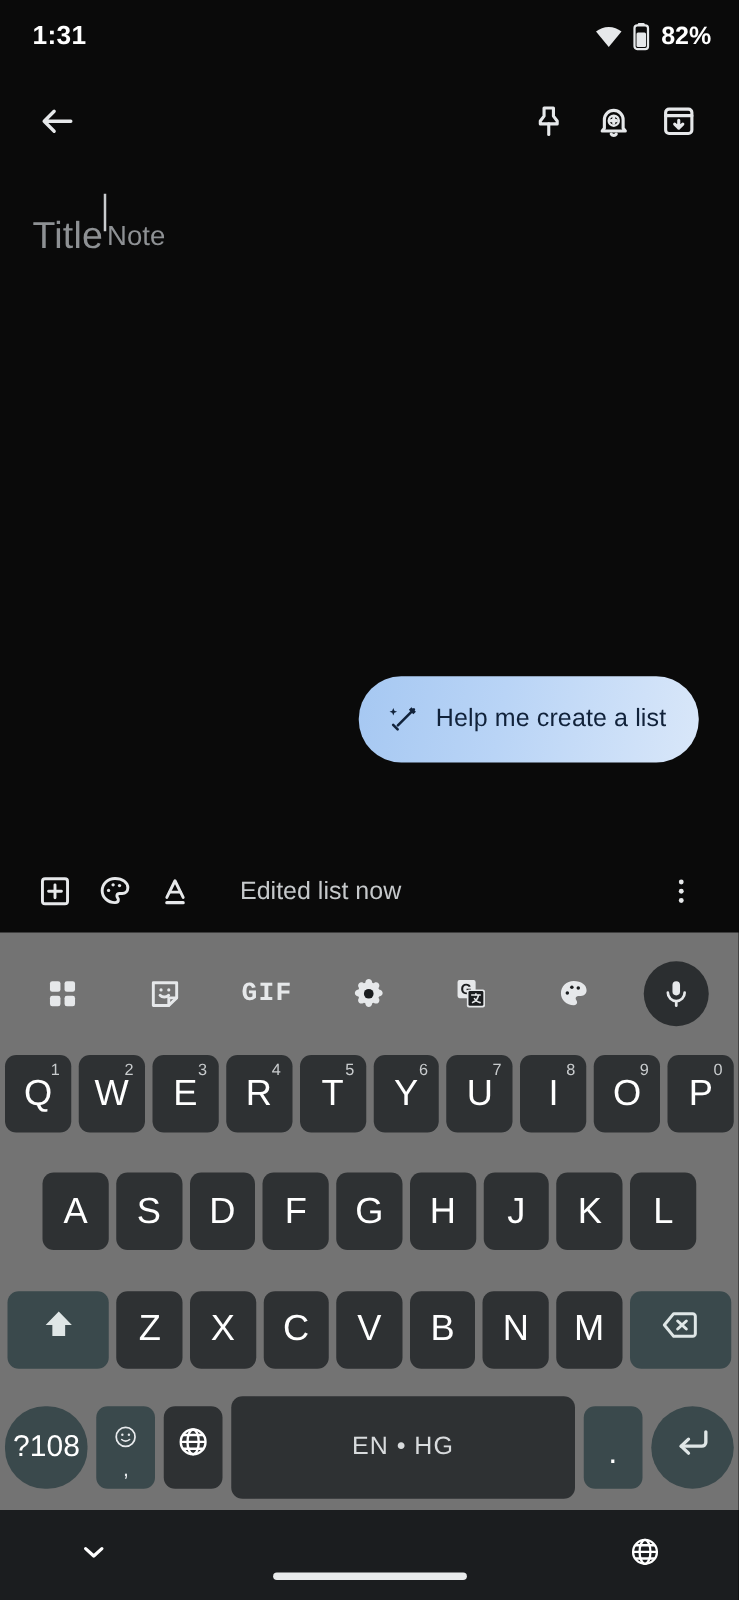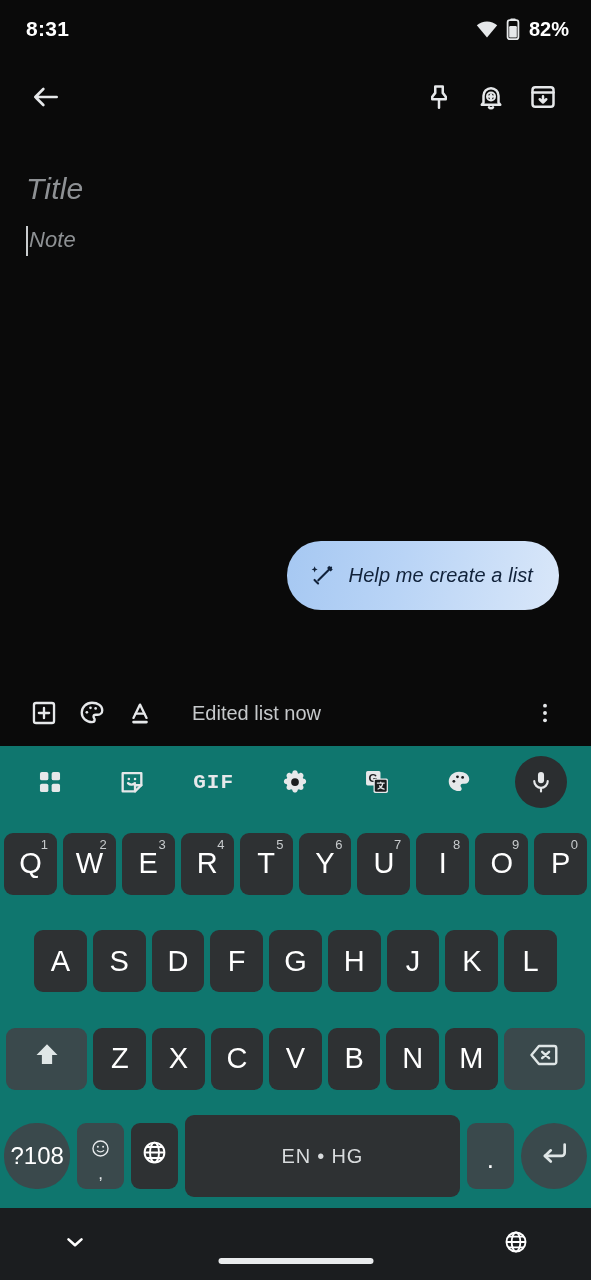--- a/index.html
+++ b/index.html
@@ -41,21 +41,21 @@
     border-radius:50%;
     cursor:pointer;
   }
   .iconbtn svg { display:block; }
 
   
   .note-area {
     flex:1 1 auto;
     position:relative;
     padding:0 26px;
-    display:flex; flex-direction:column;font-style:italic;
+    display:flex; 
   }
   .note-title {
     margin-top:35px;
     font-size:30px;
     color:#8e9194;
     line-height:1.2;
     letter-spacing:.2px;
   }
   .note-body-wrap {
     margin-top:18px;
@@ -67,20 +67,21 @@
     width:2px; height:30px;
     background:#c9ccce;
     margin-right:1px;
     margin-top:1px;
   }
   .note-body {
     font-size:22px;
     color:#8e9194;
     line-height:1.35;
     letter-spacing:.1px;
+    margin-top:20px;
   }
 
   
   .chip-row {
     position:absolute;
     right:32px; bottom:70px;
     display:flex; justify-content:flex-end;
   }
   .magic-chip {
     display:flex; align-items:center; gap:14px;
@@ -112,23 +113,23 @@
     flex:1;
     text-align:left;
     margin-left:28px;
     color:#c6c9cb;
     font-size:20px;
   }
 
   
   .keyboard {
     flex:0 0 462px;
-    background:#0f766e;
+    background:#737373;
     display:flex; flex-direction:column;
-    padding-top:7px;
+    padding-top:20px;
   }
   .kb-toolbar {
     height:58px;
     display:flex; align-items:center; justify-content:space-between;
     padding:0 24px;
   }
   .kb-tool {
     width:52px; height:52px;
     display:flex; align-items:center; justify-content:center;
     cursor:pointer;
@@ -225,21 +226,21 @@
   }
   .ic { fill:none; stroke:#e6e8ea; stroke-width:2; stroke-linecap:round; stroke-linejoin:round; }
   .icf { fill:#e6e8ea; }
 </style>
 </head>
 <body>
 
 <div id="screen">
 
   <div class="statusbar">
-    <div class="status-time">8:31</div>
+    <div class="status-time">1:31</div>
     <div class="status-right">
       <span>
         <svg width="24" height="24" viewBox="0 0 24 24">
             <path class="icf" d="M12 20.5 1.8 8.2C4.6 5.9 8.2 4.5 12 4.5s7.4 1.4 10.2 3.7L12 20.5z"></path>
           </svg>
       </span>
       <span>
         <svg width="14" height="24" viewBox="0 0 14 24">
           <rect x="4.2" y="1.4" width="5.6" height="2" rx="1" class="icf"></rect>
           <rect x="1.6" y="3.2" width="10.8" height="19" rx="2.2" fill="none" stroke="#e6e8ea" stroke-width="1.8"></rect>

